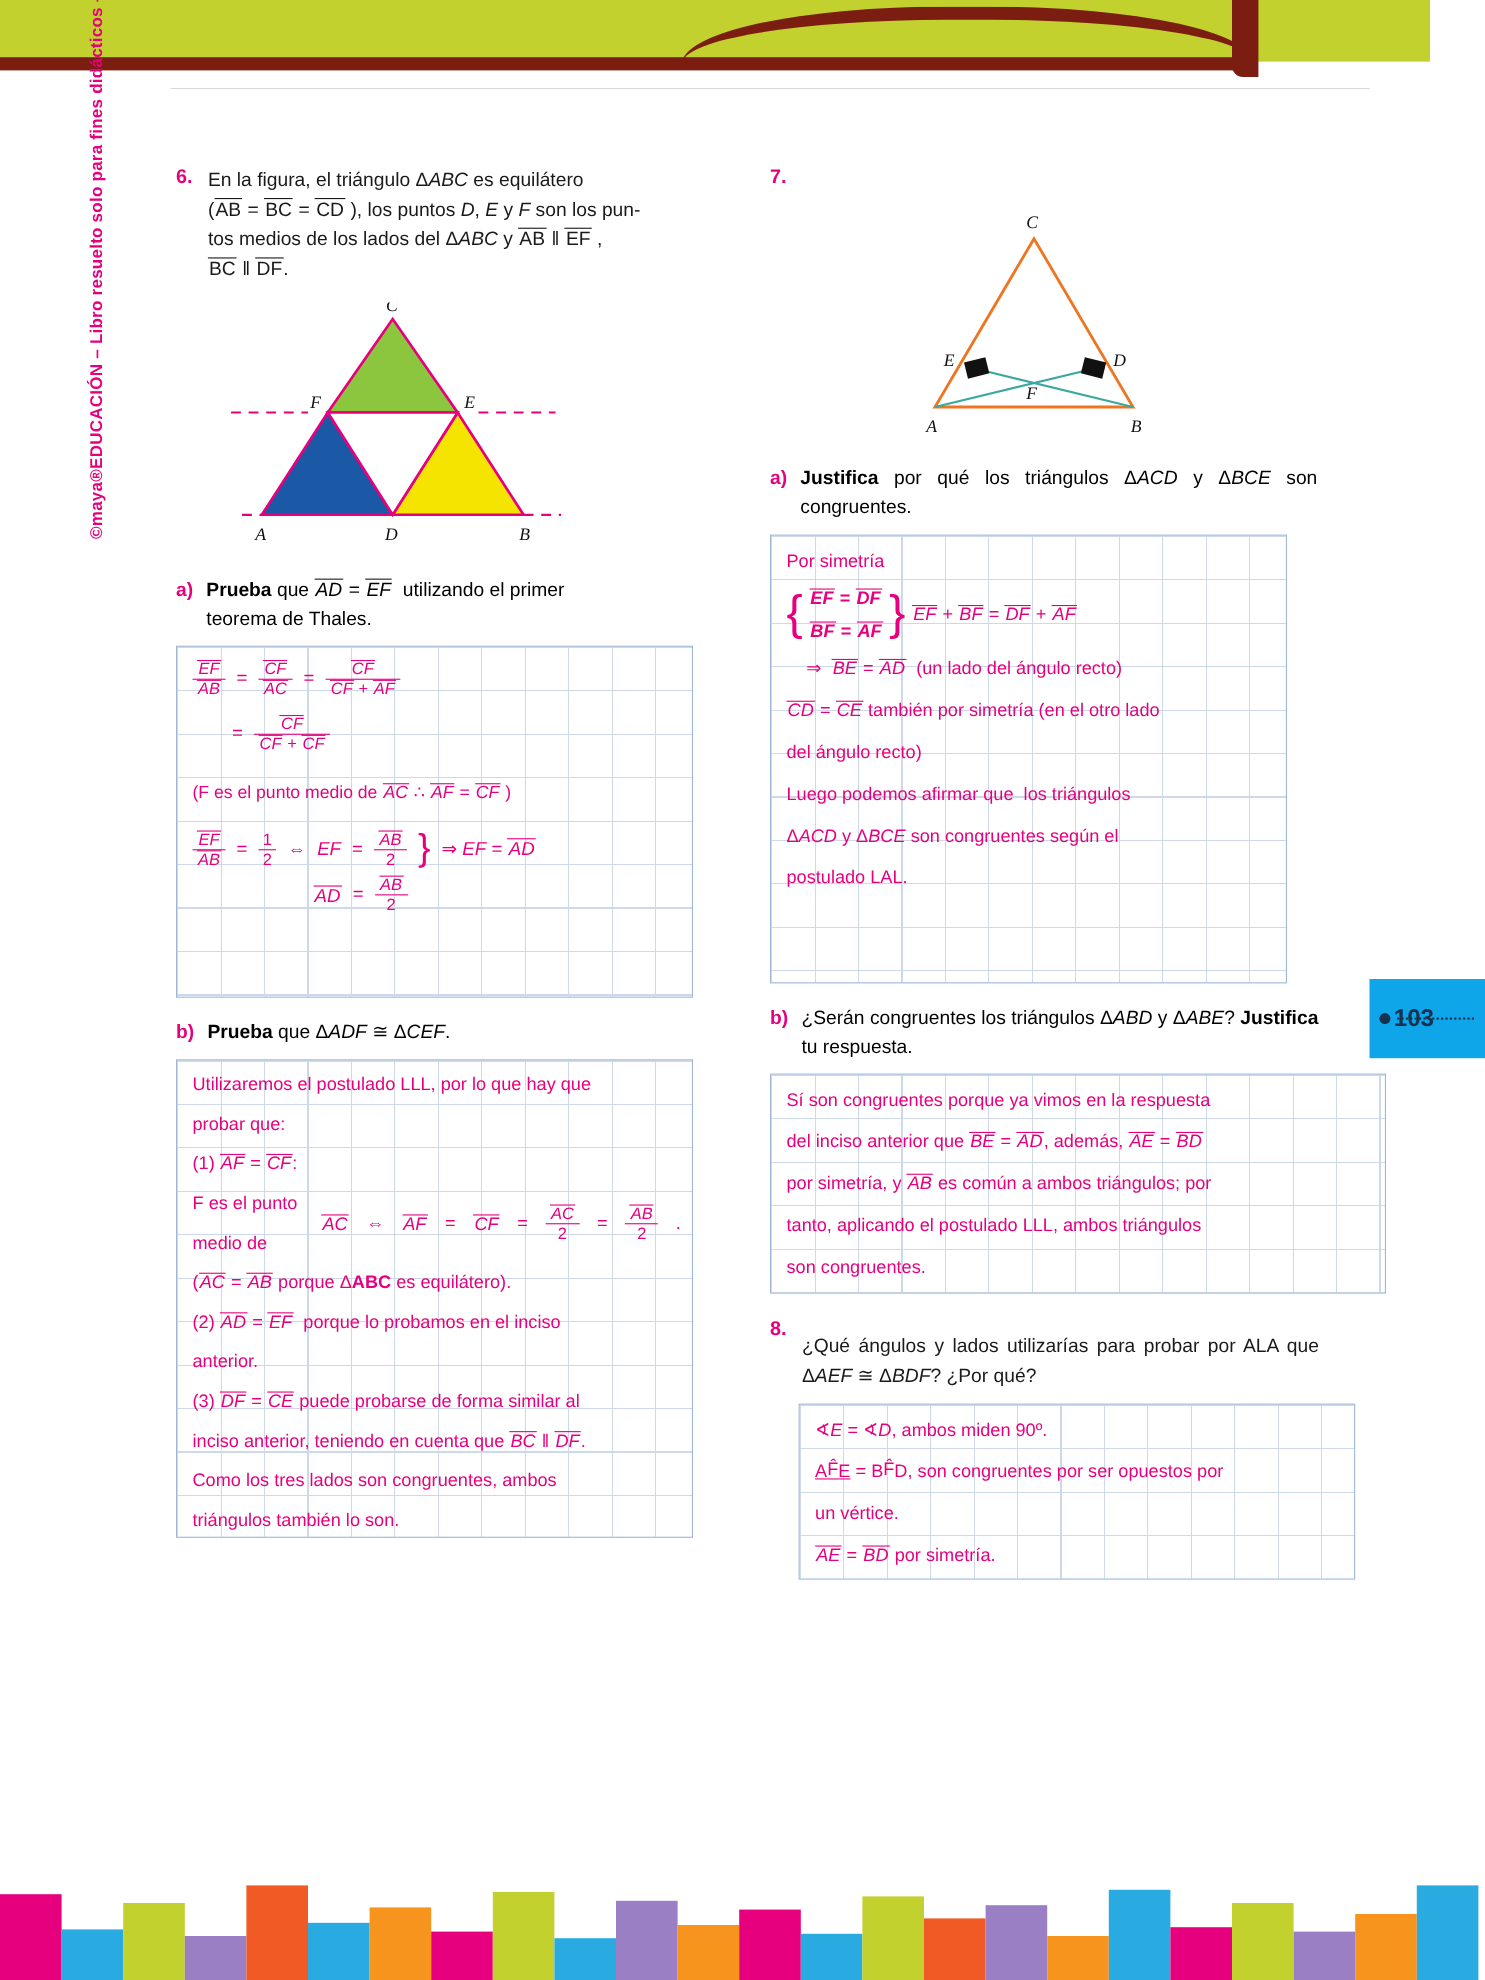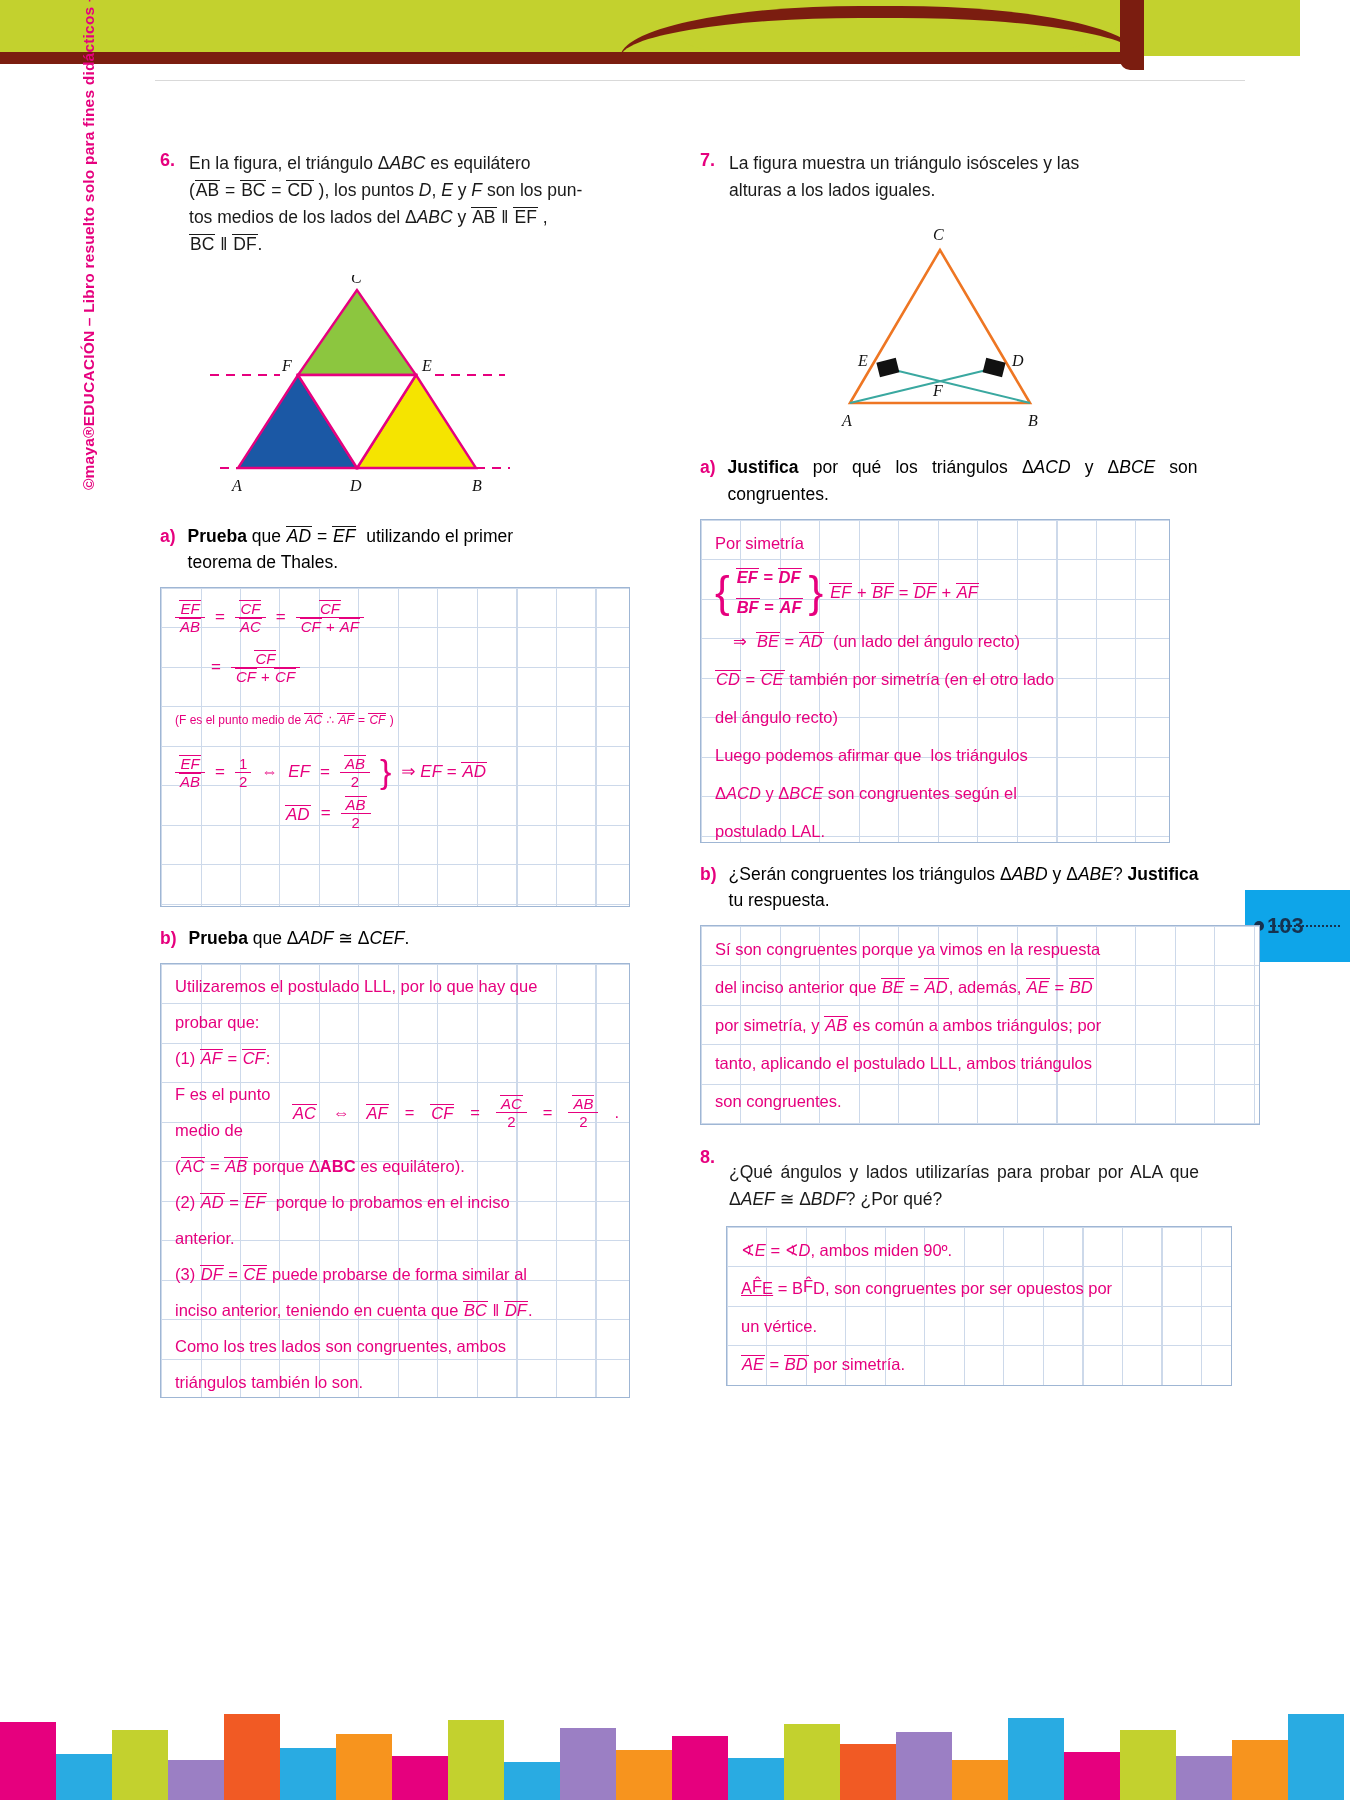--- a/index.html
+++ b/index.html
@@ -182,21 +182,21 @@
             <span class="den"><span class="ovp"><i>CF</i></span> + <span class="ovp"><i>AF</i></span></span>
           </span>
       </div>
       <div style="display:flex; align-items:center; gap:10px; line-height:1.1; padding-top:14px; padding-left:36px;">
         <span>=</span>
         <span class="frac">
             <span class="num"><span class="ovp"><i>CF</i></span></span>
             <span class="den"><span class="ovp"><i>CF</i></span> + <span class="ovp"><i>CF</i></span></span>
           </span>
       </div>
-      <div style="padding-top:16px; font-size:12px;">
+      <div style="padding-top:16px; font-size:16px;">
         (F es el punto medio de <span class="ovp"><i>AC</i></span> ∴ <span class="ovp"><i>AF</i></span> = <span class="ovp"><i>CF</i></span> )
       </div>
       <div style="display:flex; align-items:center; gap:10px; line-height:1.1; padding-top:14px;">
         <span class="frac">
             <span class="num"><span class="ovp"><i>EF</i></span></span>
             <span class="den"><span class="ovp"><i>AB</i></span></span>
           </span>
         <span>=</span>
         <span class="frac">
             <span class="num">1</span>
@@ -255,23 +255,20 @@
       Como los tres lados son congruentes, ambos<br>
       triángulos también lo son.
     </div>
   </div>
 </div>
 
 <div class="col col-right">
 
   <div class="qrow">
     <div class="qnum">7.</div>
-    <div class="qtext">
-      La figura muestra un triángulo isósceles y las<br>alturas a los lados iguales.
-    </div>
   </div>
 
   <div class="figwrap" style="margin-top:14px; margin-left:80px;">
     <svg width="330" height="230" viewBox="0 0 330 230">
       <polygon points="160,32 70,185 250,185" fill="none" stroke="#ee7623" stroke-width="2.6"></polygon>
       <line x1="70" y1="185" x2="215" y2="150" stroke="#3aa8a0" stroke-width="2"></line>
       <line x1="250" y1="185" x2="106" y2="150" stroke="#3aa8a0" stroke-width="2"></line>
       <rect x="98" y="142" width="20" height="15" fill="#111" transform="rotate(-14 108 150)"></rect>
       <rect x="204" y="142" width="20" height="15" fill="#111" transform="rotate(14 214 150)"></rect>
       <text x="153" y="22" font-size="16" font-style="italic" font-family="Liberation Serif, serif" fill="#111">C</text>
@@ -284,21 +281,21 @@
   </div>
 
   <div class="sub" style="margin-top:6px;">
     <span class="letter">a)</span>
     <span style="text-align:justify; display:inline-block; width:470px;">
       <b>Justifica</b>
       por qué los triángulos Δ<i>ACD</i> y Δ<i>BCE</i> son congruentes.
     </span>
   </div>
 
-  <div class="gridbox" style="width:470px; height:324px;">
+  <div class="gridbox" style="width:470px; height:408px;">
     <div class="hand" style="font-size:16.5px; line-height:38px; top:4px;">
       Por simetría<br>
       <span style="display:inline-flex; align-items:center; gap:6px;">
         <span style="font-size:44px; line-height:0.6;">{</span>
         <span style="display:inline-block; line-height:30px;font-weight:bold;">
           <span class="ovp"><i>EF</i></span> = <span class="ovp"><i>DF</i></span><br>
           <span class="ovp"><i>BF</i></span> = <span class="ovp"><i>AF</i></span>
         </span>
         <span style="font-size:44px; line-height:0.6;">}</span>
         <span><span class="ovp"><i>EF</i></span> + <span class="ovp"><i>BF</i></span> = <span class="ovp"><i>DF</i></span> + <span class="ovp"><i>AF</i></span></span>

